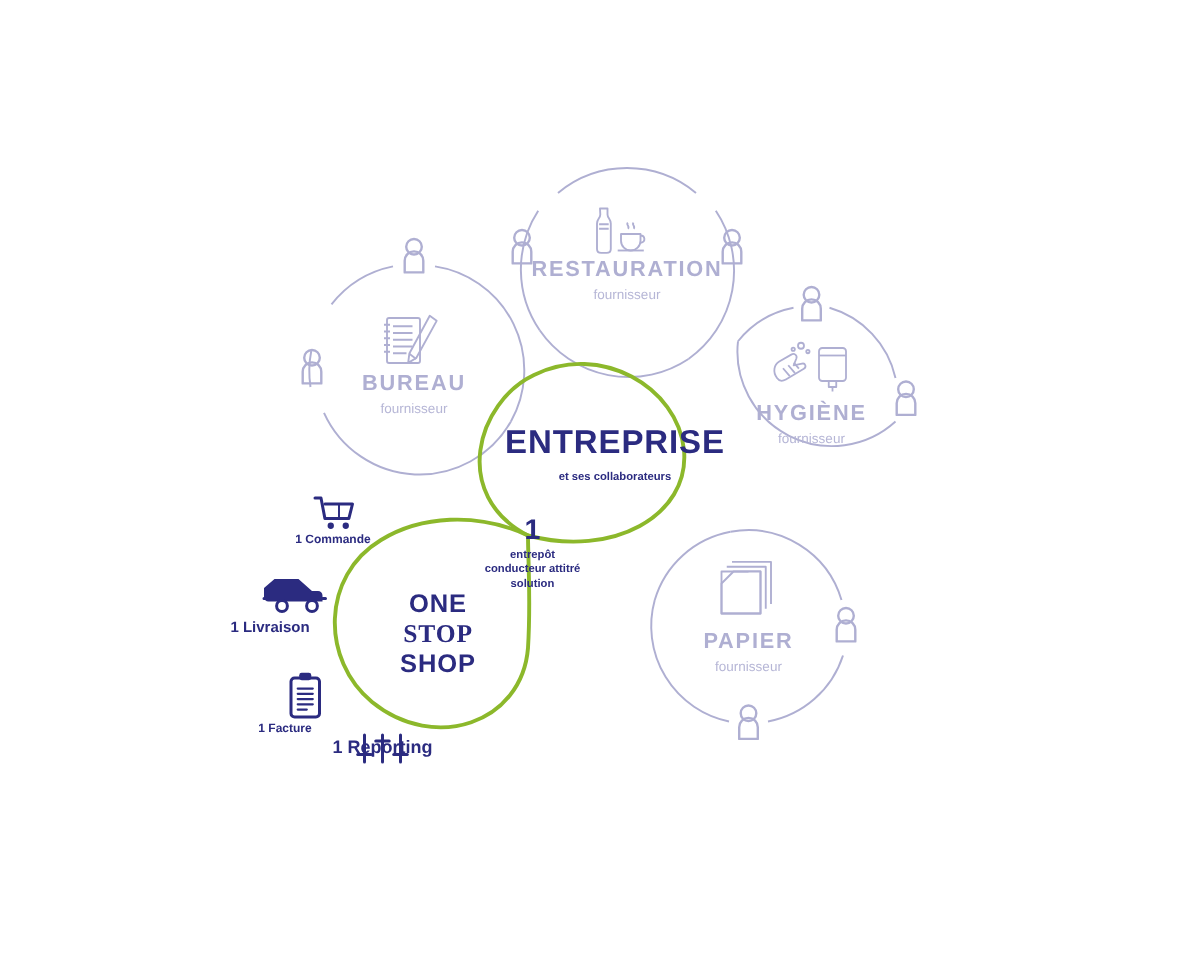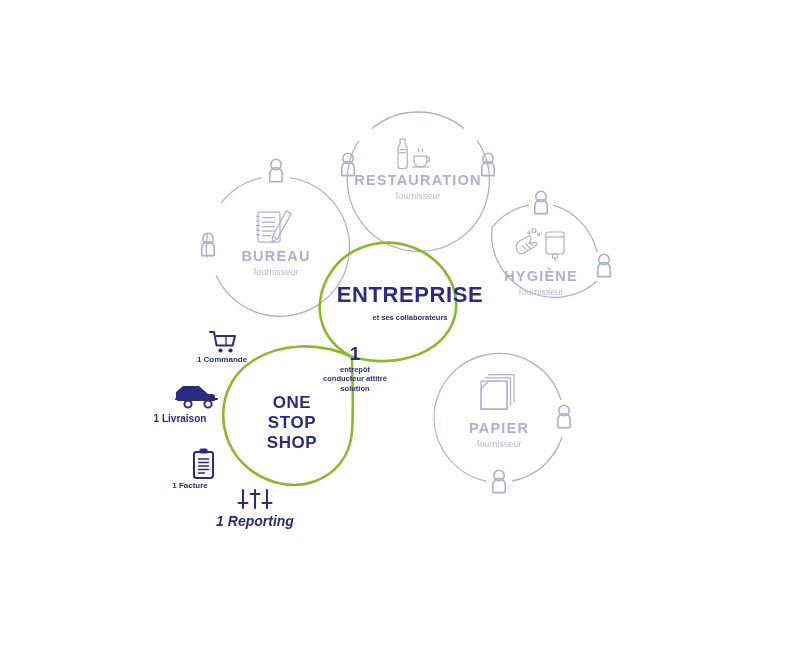--- a/index.html
+++ b/index.html
@@ -233,29 +233,29 @@
     <div class="sup-sub" style="font-size:9px;margin-top:3px;">fournisseur</div>
   </div>
 
   <div class="lbl" style="left:330px;top:283px;width:160px;">
     <div class="ctr-name" style="font-size:22px;">ENTREPRISE</div>
     <div class="ctr-sub" style="font-size:7.5px;margin-top:5px;">et ses collaborateurs</div>
   </div>
 
   <div class="lbl" style="left:237px;top:393px;width:110px;">
     <div class="oss" style="font-size:17px;">ONE</div>
-    <div class="oss" style="font-size:17px;">STOP</div>
+    <div class="oss" style="font-size:17px;font-family:Liberation Serif, serif;">STOP</div>
     <div class="oss" style="font-size:17px;">SHOP</div>
   </div>
 
   <div class="lbl" style="left:300px;top:344px;width:110px;">
     <div class="hub-num" style="font-size:19px;line-height:1;">1</div>
     <div class="hub-lines" style="font-size:7.5px;margin-top:2px;">entrepôt</div>
     <div class="hub-lines" style="font-size:7.5px;">conducteur attitré</div>
     <div class="hub-lines" style="font-size:7.5px;">solution</div>
   </div>
 
   <div class="lbl side-lbl" style="left:172px;top:355px;width:100px;font-size:8px;">1 Commande</div>
   <div class="lbl side-lbl" style="left:130px;top:413px;width:100px;font-size:10px;">1 Livraison</div>
   <div class="lbl side-lbl" style="left:140px;top:481px;width:100px;font-size:8px;">1 Facture</div>
-  <div class="lbl side-lbl" style="left:205px;top:513px;width:100px;font-size:14px;font-style:italic;">1 Reporting</div>
+  <div class="lbl side-lbl" style="left:205px;top:491px;width:100px;font-size:12px;">1 Reporting</div>
 
 </div>
 
 </body></html>

